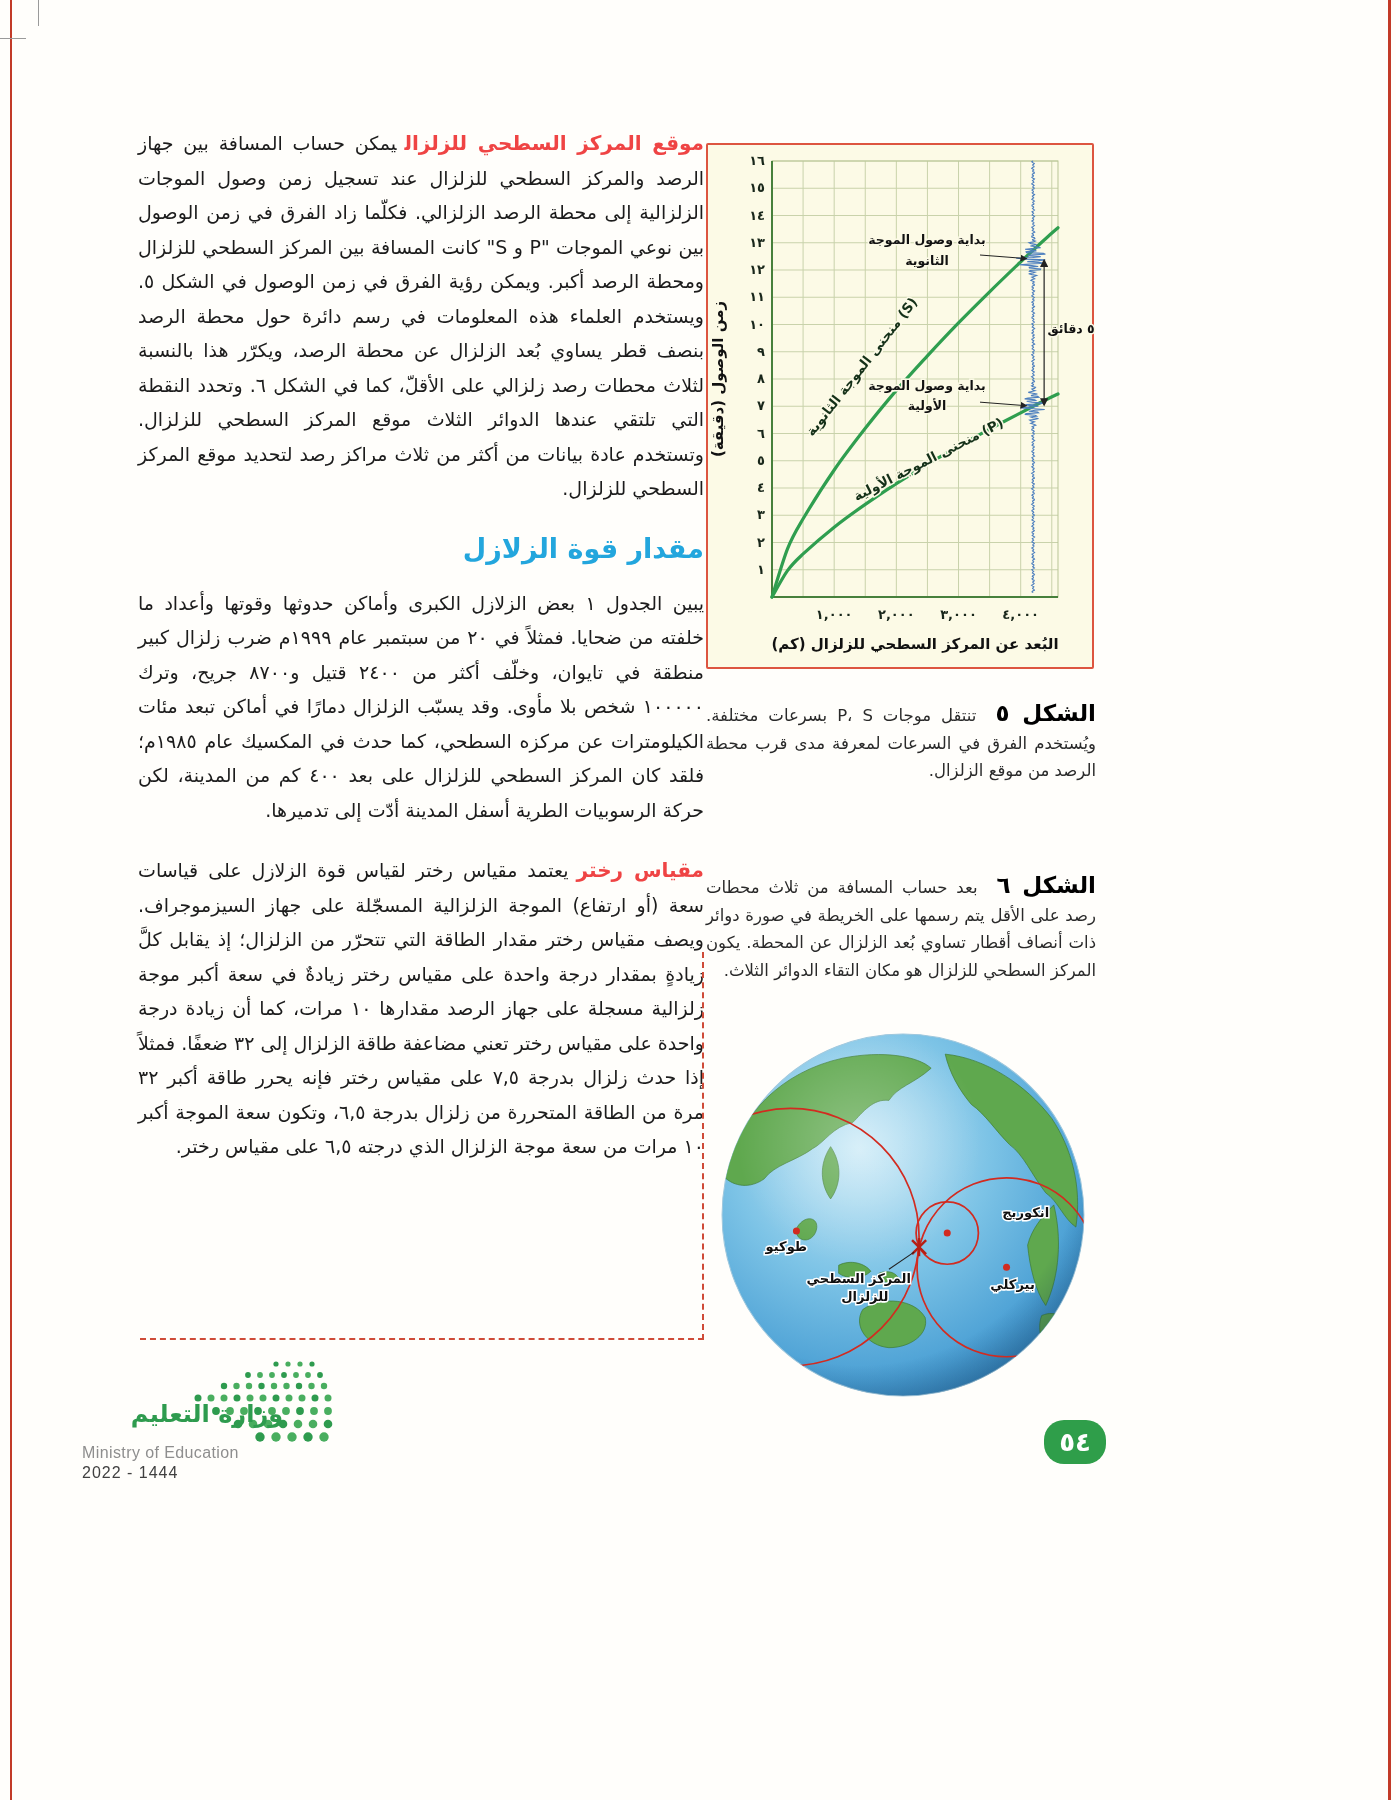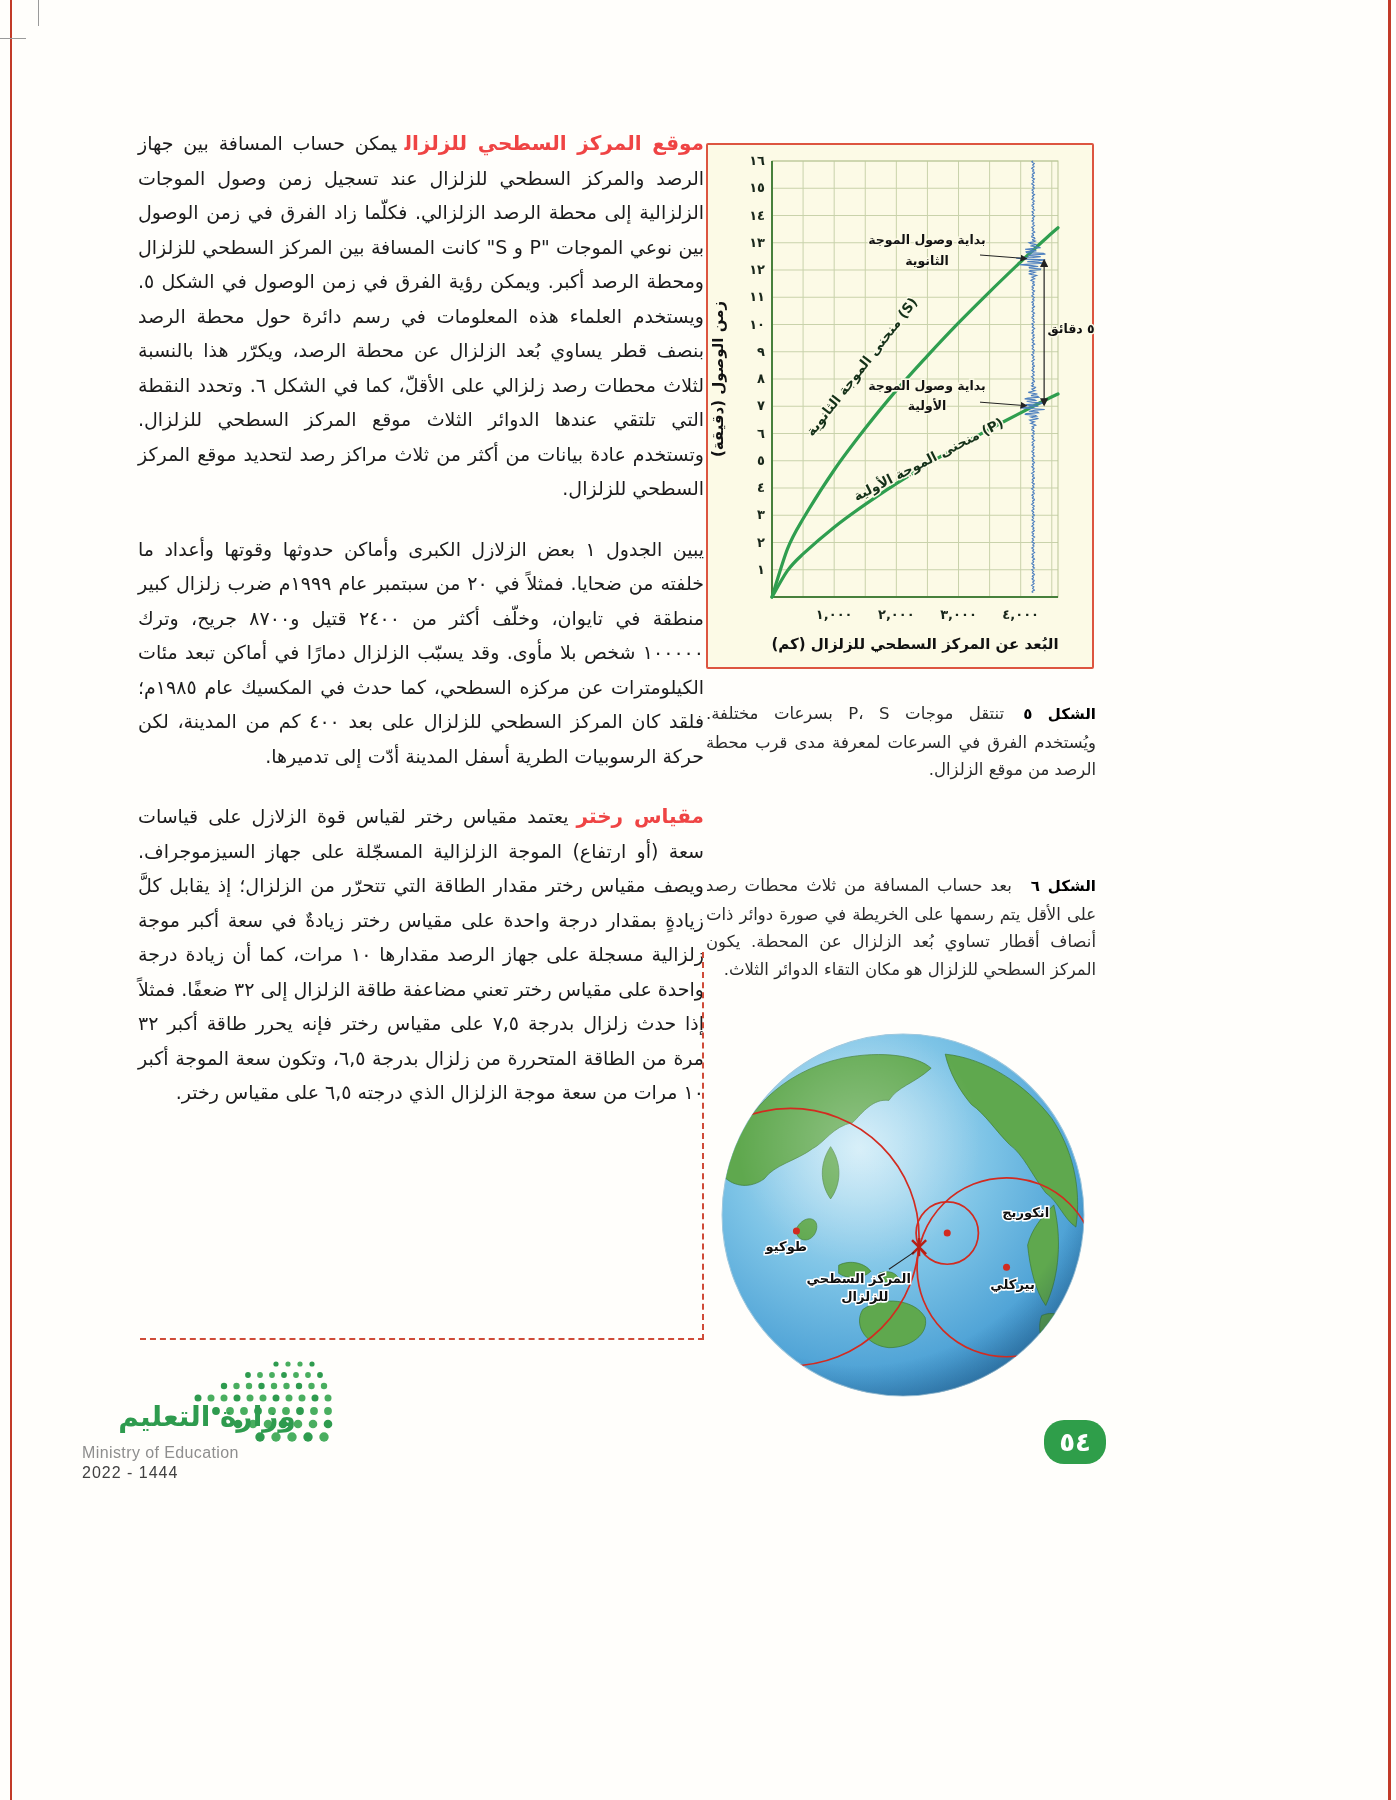--- a/index.html
+++ b/index.html
@@ -35,36 +35,36 @@
   .curvelabel{font-size:13.5px;font-weight:bold;fill:#143018;text-anchor:middle;
               paint-order:stroke;stroke:#fcfae6;stroke-width:3px}
   .seis{fill:none;stroke:#4d7fbe;stroke-width:1.1}
   .annot{font-size:12.5px;font-weight:bold;fill:#111;text-anchor:middle;
          paint-order:stroke;stroke:#fcfae6;stroke-width:3px}
   .annline{stroke:#222;stroke-width:1;fill:none}
   .gapline{stroke:#222;stroke-width:1.2}
 
   .caption{position:absolute;left:706px;width:390px;direction:rtl;text-align:justify;
            font-size:16.5px;line-height:27.5px;color:#2a2a2a}
-  .caption .cap-label{font-weight:bold;color:#000;margin-left:19px;font-size:15px}
+  .caption .cap-label{font-weight:bold;color:#000;margin-left:19px;font-size:23px}
   .cap5{top:700px}
   .cap6{top:872px}
 
   .globe-box{position:absolute;left:712px;top:1026px;width:382px;height:382px}
   .glabel{font-size:13px;font-weight:bold;fill:#101010;text-anchor:middle;
           paint-order:stroke;stroke:#ffffff;stroke-width:3px}
 
   
   .dash-v{position:absolute;left:702px;top:952px;height:388px;border-left:2px dashed #cf4b38}
   .dash-h{position:absolute;left:140px;top:1338px;width:564px;border-top:2px dashed #cf4b38}
 
   
   .logo-dots{position:absolute;left:126px;top:1356px}
   .wordmark{position:absolute;left:82px;top:1400px;width:250px;text-align:center;
-            color:#2e9b4e;font-weight:bold;font-size:28px;direction:rtl}
+            color:#2e9b4e;font-weight:bold;font-size:24px;direction:rtl}
   .ministry-en{position:absolute;left:82px;top:1444px;font-size:16px;color:#8e8e8e;
                font-family:"Liberation Sans",sans-serif;letter-spacing:.4px}
   .edition{position:absolute;left:82px;top:1464px;font-size:16px;color:#404040;
            font-family:"Liberation Sans",sans-serif;letter-spacing:1px}
   .page-badge{position:absolute;left:1044px;top:1420px;width:62px;height:44px;background:#2f9e4a;
               border-radius:20px;color:#fff;display:flex;align-items:center;justify-content:center;
               font-size:26px;font-weight:bold}
 </style>
 </head>
 <body>
@@ -73,20 +73,21 @@
 
   <div class="edge left"></div>
   <div class="edge right"></div>
   <div class="crop-h"></div>
   <div class="crop-v"></div>
 
   <div class="text-col">
     <p>
       <span class="lead-red">موقع المركز السطحي للزلزال</span><span>يمكن حساب المسافة بين جهاز الرصد والمركز السطحي للزلزال عند تسجيل زمن وصول الموجات الزلزالية إلى محطة الرصد الزلزالي. فكلّما زاد الفرق في زمن الوصول بين نوعي الموجات "P و S" كانت المسافة بين المركز السطحي للزلزال ومحطة الرصد أكبر. ويمكن رؤية الفرق في زمن الوصول في الشكل ٥. ويستخدم العلماء هذه المعلومات في رسم دائرة حول محطة الرصد بنصف قطر يساوي بُعد الزلزال عن محطة الرصد، ويكرّر هذا بالنسبة لثلاث محطات رصد زلزالي على الأقلّ، كما في الشكل ٦. وتحدد النقطة التي تلتقي عندها الدوائر الثلاث موقع المركز السطحي للزلزال. وتستخدم عادة بيانات من أكثر من ثلاث مراكز رصد لتحديد موقع المركز السطحي للزلزال.</span>
     </p>
+    <h2 class="h-blue">مقدار قوة الزلازل</h2>
     <p>يبين الجدول ١ بعض الزلازل الكبرى وأماكن حدوثها وقوتها وأعداد ما خلفته من ضحايا. فمثلاً في ٢٠ من سبتمبر عام ١٩٩٩م ضرب زلزال كبير منطقة في تايوان، وخلّف أكثر من ٢٤٠٠ قتيل و٨٧٠٠ جريح، وترك ١٠٠٠٠٠ شخص بلا مأوى. وقد يسبّب الزلزال دمارًا في أماكن تبعد مئات الكيلومترات عن مركزه السطحي، كما حدث في المكسيك عام ١٩٨٥م؛ فلقد كان المركز السطحي للزلزال على بعد ٤٠٠ كم من المدينة، لكن حركة الرسوبيات الطرية أسفل المدينة أدّت إلى تدميرها.</p>
     <p>
       <span class="lead-red">مقياس رختر</span><span>يعتمد مقياس رختر لقياس قوة الزلازل على قياسات سعة (أو ارتفاع) الموجة الزلزالية المسجّلة على جهاز السيزموجراف. ويصف مقياس رختر مقدار الطاقة التي تتحرّر من الزلزال؛ إذ يقابل كلَّ زيادةٍ بمقدار درجة واحدة على مقياس رختر زيادةٌ في سعة أكبر موجة زلزالية مسجلة على جهاز الرصد مقدارها ١٠ مرات، كما أن زيادة درجة واحدة على مقياس رختر تعني مضاعفة طاقة الزلزال إلى ٣٢ ضعفًا. فمثلاً إذا حدث زلزال بدرجة ٧,٥ على مقياس رختر فإنه يحرر طاقة أكبر ٣٢ مرة من الطاقة المتحررة من زلزال بدرجة ٦,٥، وتكون سعة الموجة أكبر ١٠ مرات من سعة موجة الزلزال الذي درجته ٦,٥ على مقياس رختر.</span>
     </p>
   </div>
 
   <figure class="chart-box">
     <svg id="fig5-svg" width="384" height="520" viewBox="0 0 384 520" xmlns="http://www.w3.org/2000/svg">
       <defs>
         <marker id="arr" viewBox="0 0 10 10" refX="8" refY="5" markerWidth="7" markerHeight="7" orient="auto-start-reverse">

